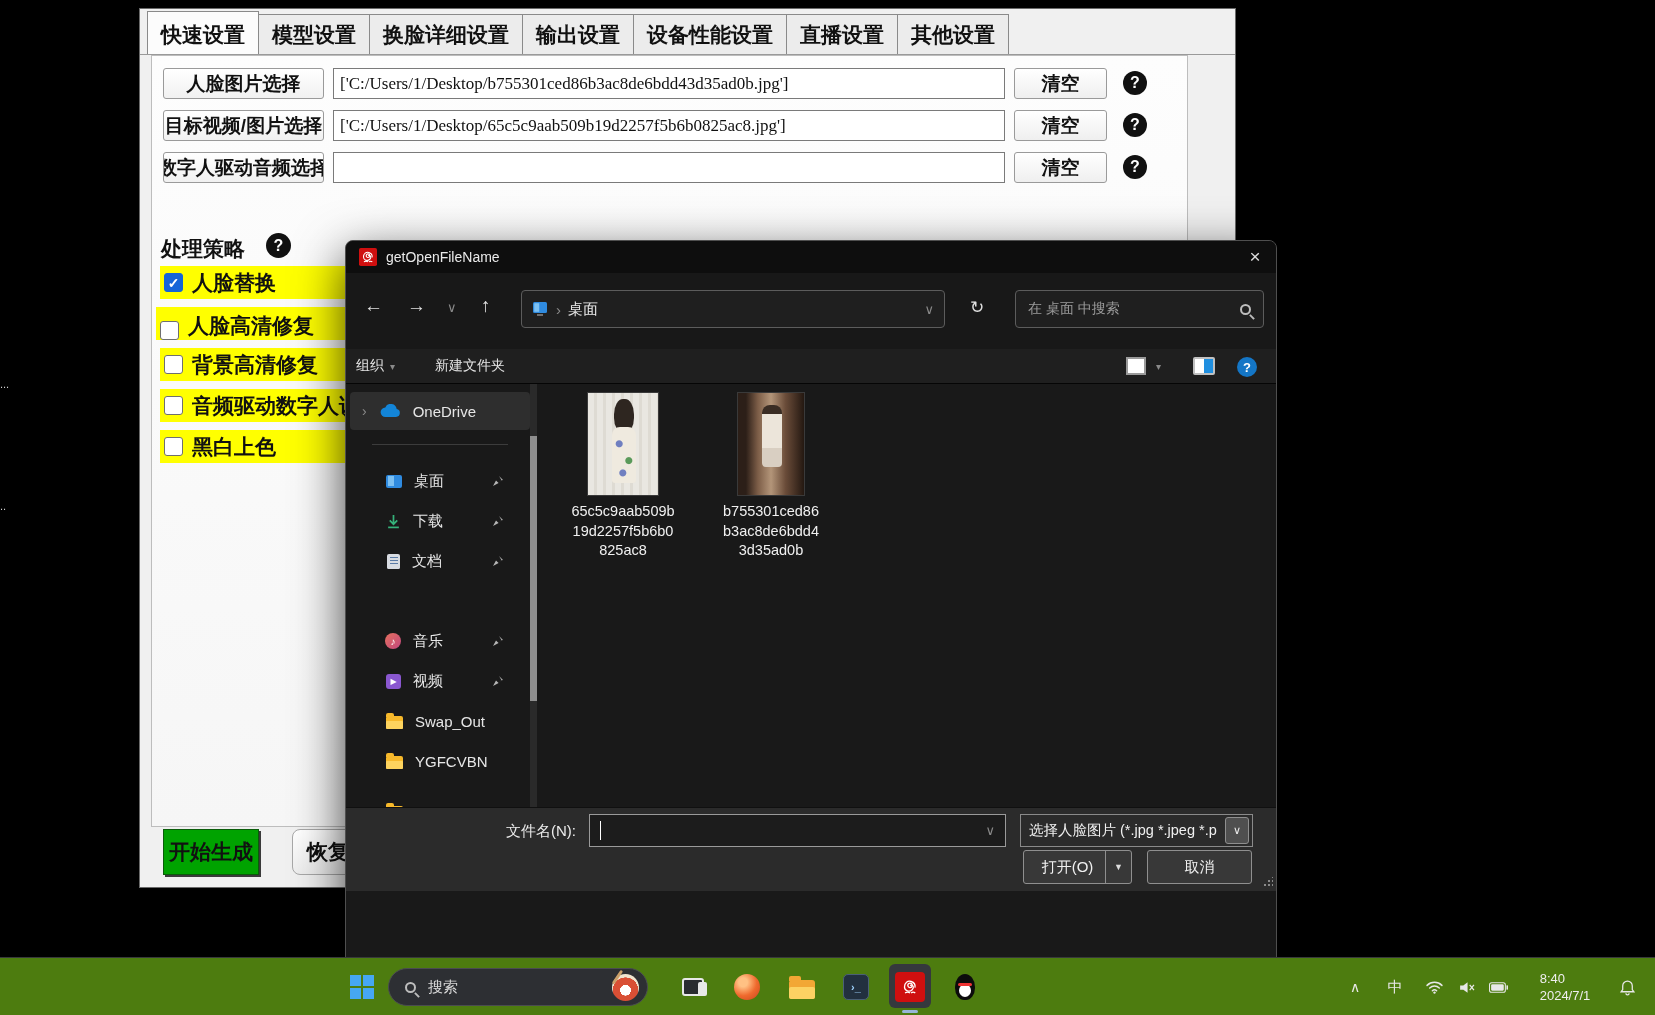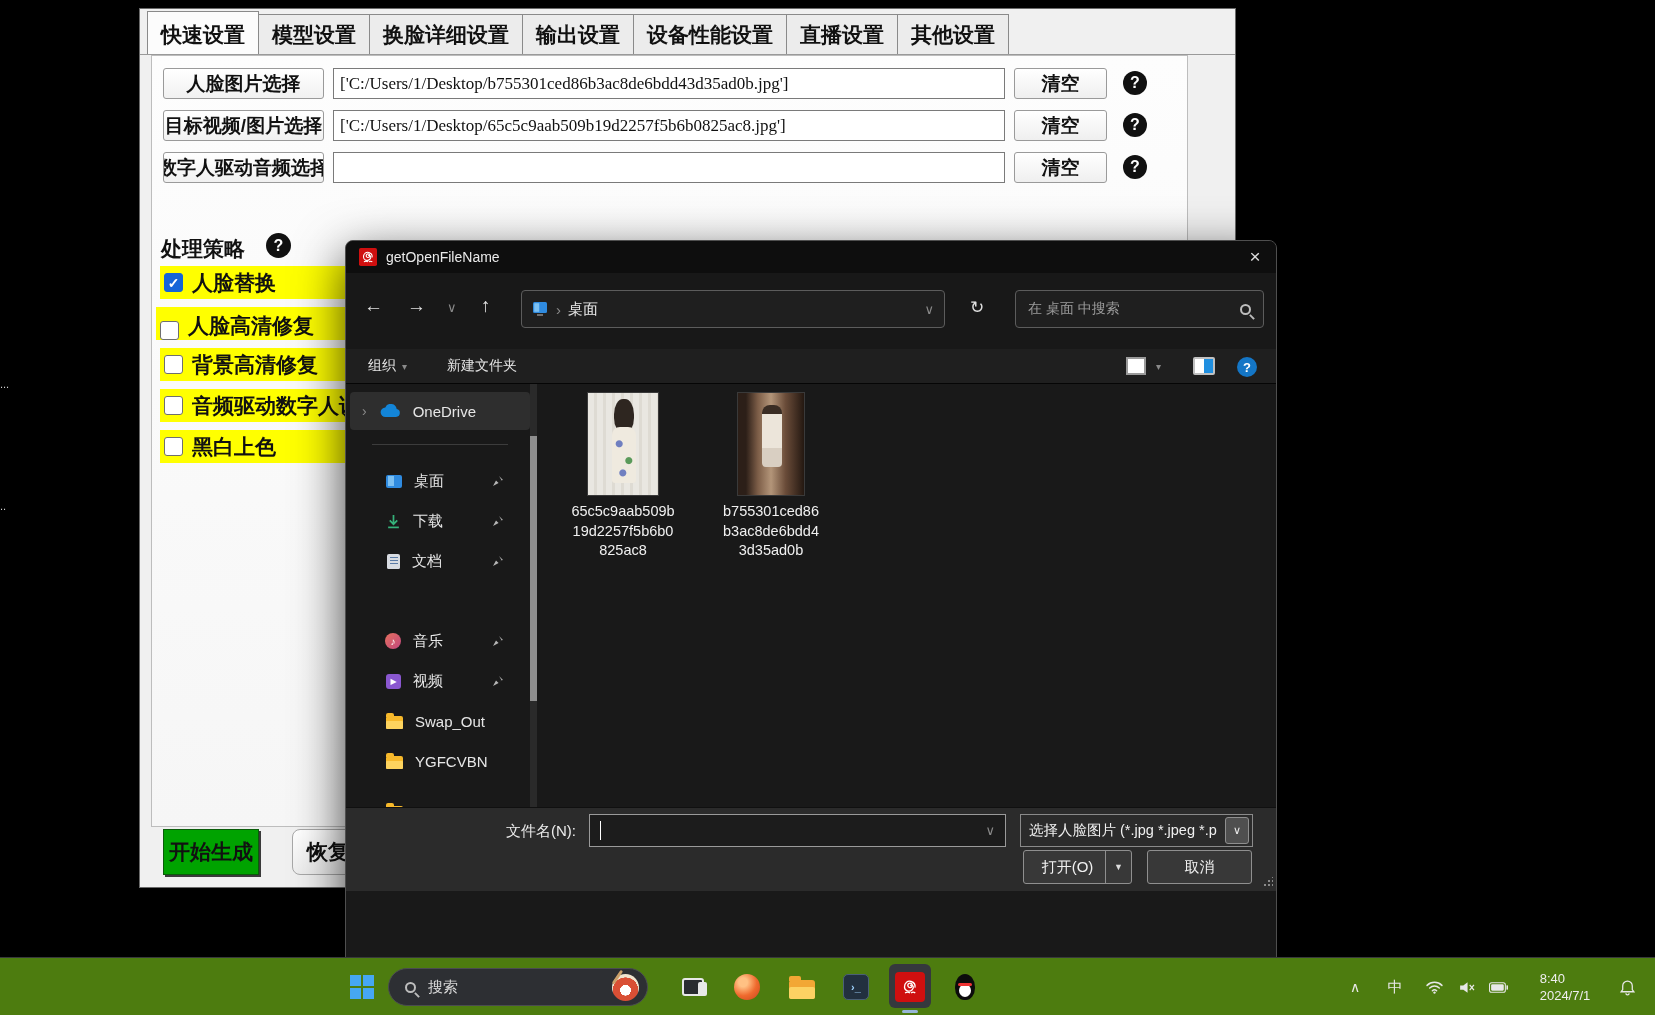--- a/index.html
+++ b/index.html
@@ -289,21 +289,21 @@
       <span class="navglyph dim" style="margin-left:auto;">∨</span>
     </div>
     <span class="navglyph abs" style="left:624px; top:24px; font-size:17px;">↻</span>
     <div class="d-search abs">
       <span class="ph">在 桌面 中搜索</span>
       <span class="mag" style="margin-left:auto;"></span>
     </div>
   </div>
 
   <div class="d-toolbar abs">
-    <span class="tb-text" style="margin-left:22px;">组织</span>
+    <span class="tb-text" style="margin-left:10px;">组织</span>
     <span class="navglyph dim" style="margin-left:6px; font-size:10px;">▾</span>
     <span class="tb-text" style="margin-left:40px;">新建文件夹</span>
     <div class="viewicon abs" style="left:780px; top:8px;"></div>
     <span class="navglyph dim abs" style="left:810px; top:12px; font-size:10px;">▾</span>
     <div class="paneicon abs" style="left:847px; top:8px;"></div>
     <div class="helpdot abs" style="left:891px; top:8px;">?</div>
   </div>
 
   <div class="d-body abs">
 

